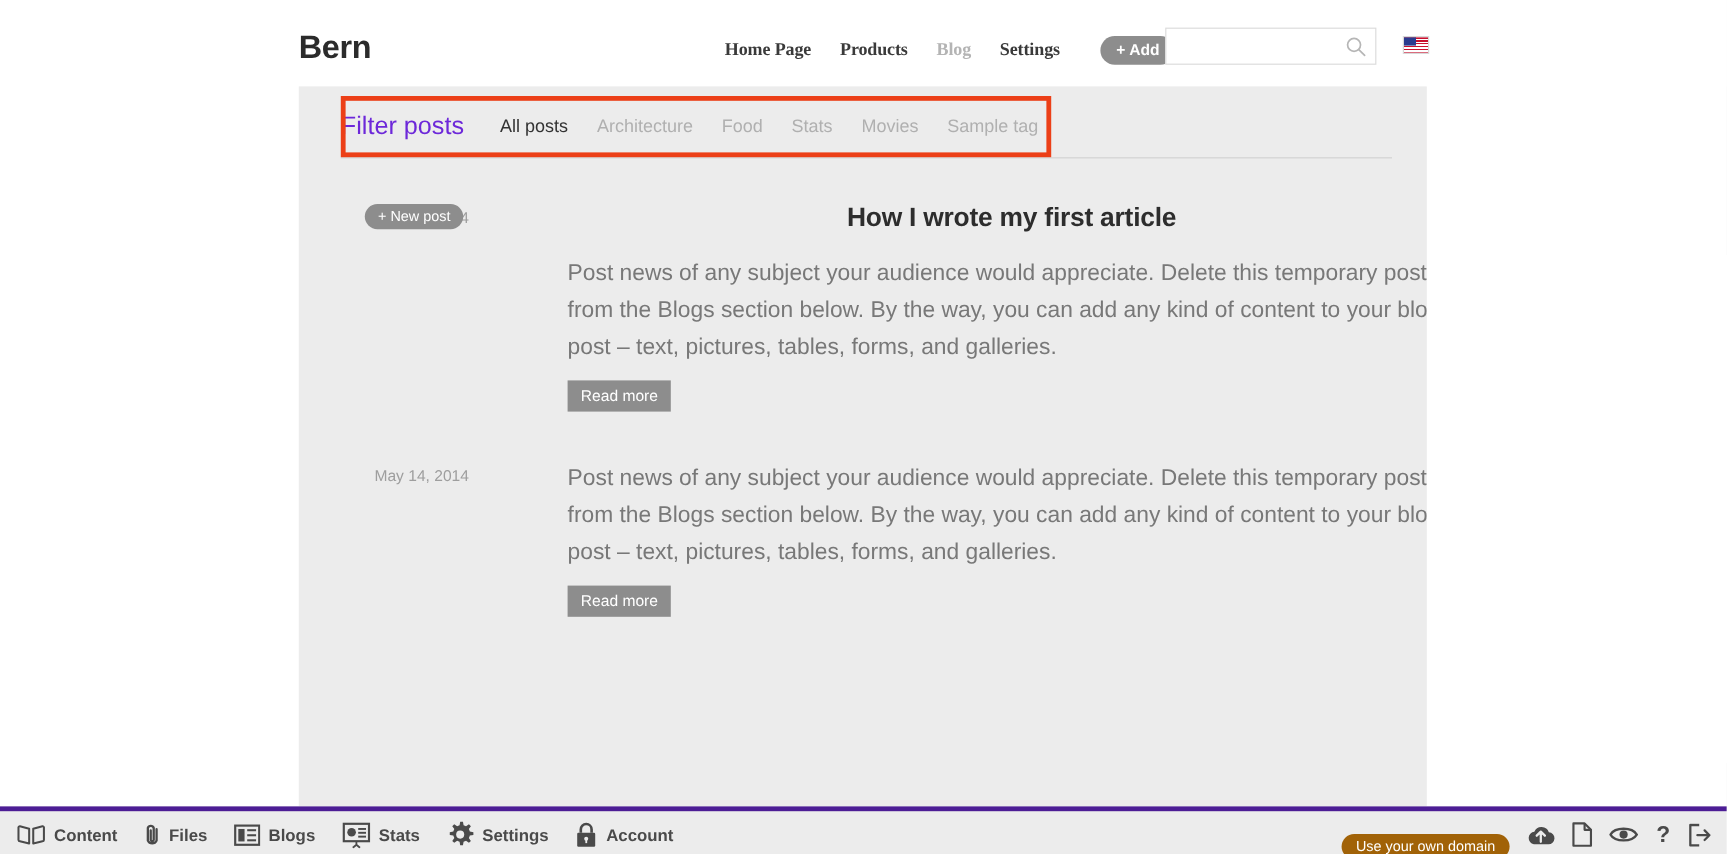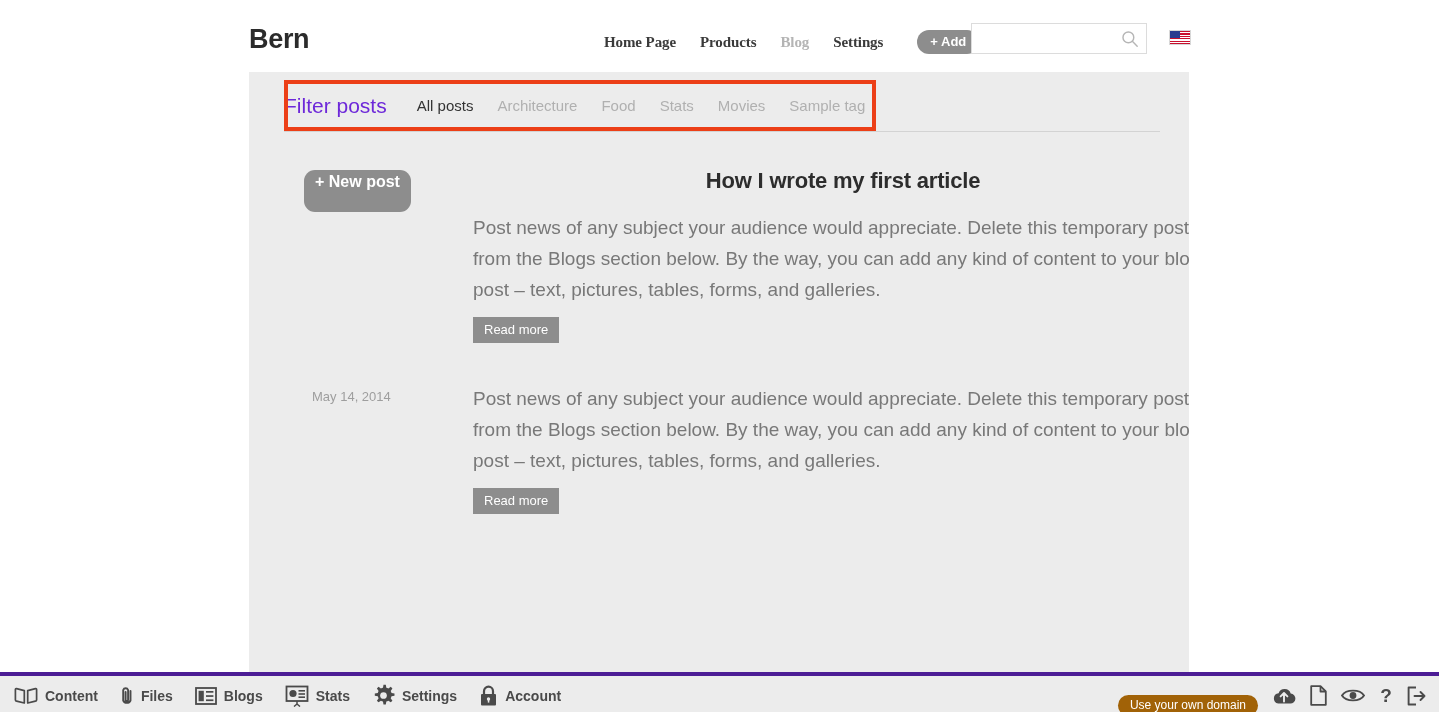--- a/index.html
+++ b/index.html
@@ -220,24 +220,24 @@
     padding: 6px 11px 7px 11px;
     cursor: pointer;
     line-height: 1;
   }
   #new-post-badge {
     position: absolute;
     left: 304px;
     top: 170px;
     background: #8d8d8d;
     color: #ffffff;
-    font-size: 16px;
-    font-weight: bold;
+    font-size: 12px;
+    font-weight: normal;
     border-radius: 11px;
-    padding: 4px 11px 22px 11px;
+    padding: 4px 11px 5px 11px;
     line-height: 1;
     cursor: pointer;
     white-space: nowrap;
     z-index: 5;
   }
 
   
   #bottom-toolbar {
     position: absolute;
     left: 0;

